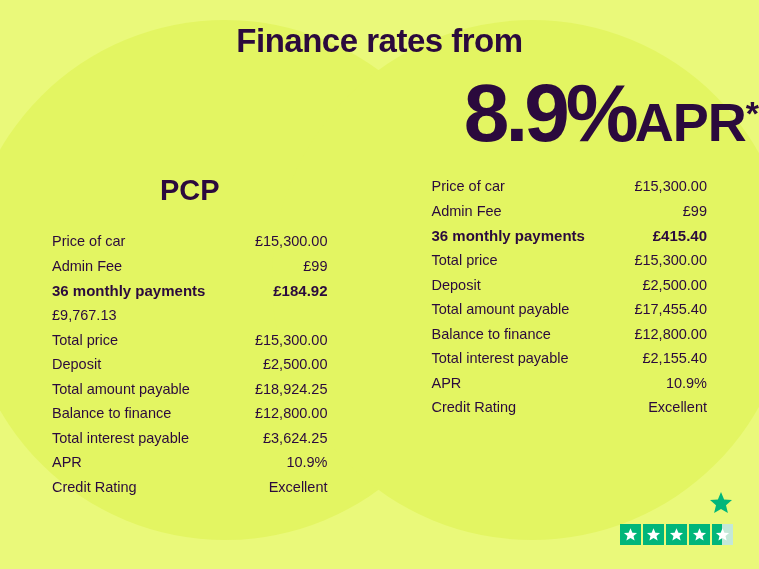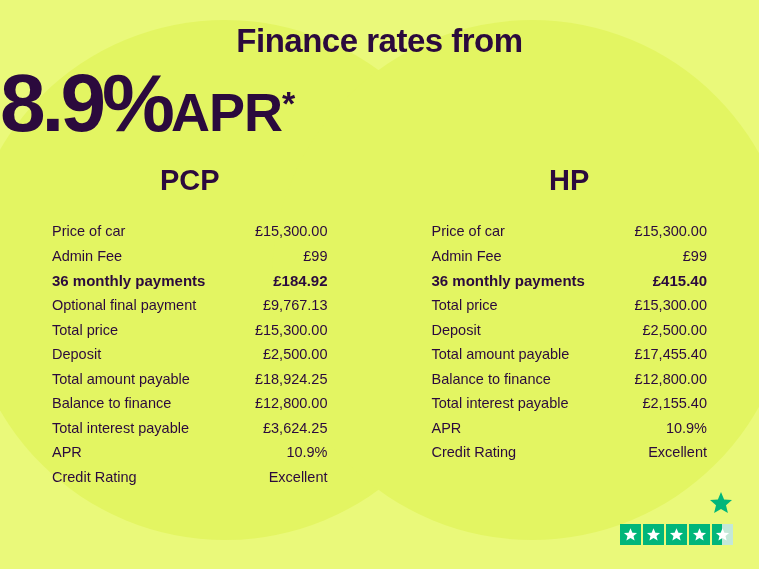--- a/index.html
+++ b/index.html
@@ -41,22 +41,22 @@
   }
   .headline {
     text-align: center;
     font-size: 33px;
     font-weight: bold;
     letter-spacing: -0.5px;
     padding-top: 22px;
     color: #2b0a3d;
   }
   .rate-line {
-    text-align: left;
-    margin-top: 2px;
+    text-align: right;
+    margin-top: 12px;
     white-space: nowrap;
     color: #2b0a3d;
   }
   .rate-big {
     font-size: 82px;
     font-weight: bold;
     letter-spacing: -4px;
     line-height: 1;
     vertical-align: baseline;
   }
@@ -177,21 +177,20 @@
       </div>
       <div class="row">
         <span class="label">Admin Fee</span>
         <span class="value">£99</span>
       </div>
       <div class="row bold">
         <span class="label">36 monthly payments</span>
         <span class="value">£184.92</span>
       </div>
       <div class="row">
-        <span class="label">Optional final payment</span>
         <span class="value">£9,767.13</span>
       </div>
       <div class="row">
         <span class="label">Total price</span>
         <span class="value">£15,300.00</span>
       </div>
       <div class="row">
         <span class="label">Deposit</span>
         <span class="value">£2,500.00</span>
       </div>
@@ -211,21 +210,20 @@
         <span class="label">APR</span>
         <span class="value">10.9%</span>
       </div>
       <div class="row">
         <span class="label">Credit Rating</span>
         <span class="value">Excellent</span>
       </div>
     </div>
 
     <div class="col">
-      <div class="col-title">HP</div>
 
       <div class="row">
         <span class="label">Price of car</span>
         <span class="value">£15,300.00</span>
       </div>
       <div class="row">
         <span class="label">Admin Fee</span>
         <span class="value">£99</span>
       </div>
       <div class="row bold">

